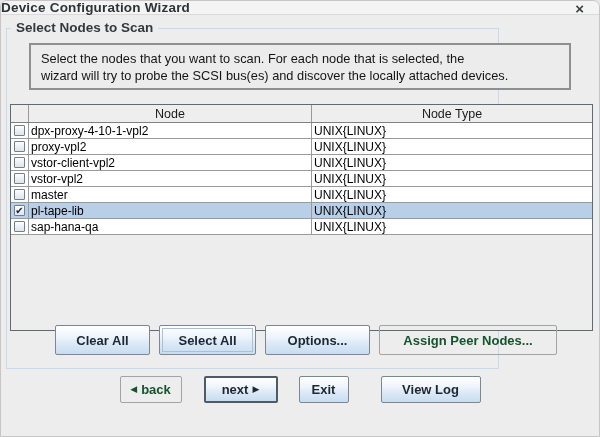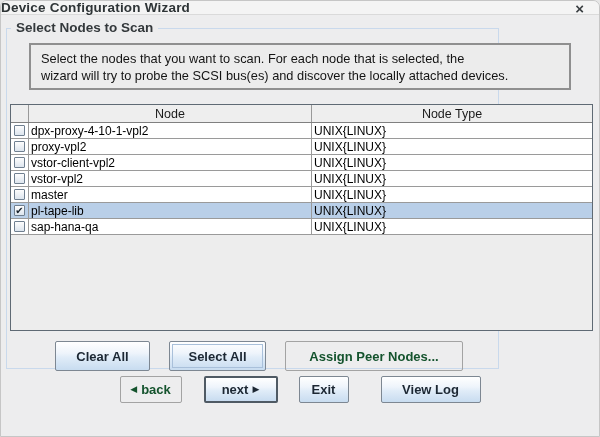--- a/index.html
+++ b/index.html
@@ -68,21 +68,21 @@
     display:flex;align-items:center;justify-content:center;gap:4px;
     position:relative;cursor:pointer;padding:0 8px;
   }
   .btn-focus::after{content:'';position:absolute;inset:2px;border:1px solid #a9c0da;}
   .btn.disabled{
     background:none;border:1px solid #a3a3a3;color:#14532d;cursor:default;
   }
   .btn.default{border:2px solid #4f5a64;}
   .arrow{font-size:9px;line-height:1;}
   .action-row{
-    position:absolute;left:48px;top:312px;display:flex;gap:19px;
+    position:absolute;left:48px;top:296px;display:flex;gap:9px;
   }
   .action-row .btn{height:30px;}
   .b-clear{width:95px;}
   .b-select{width:97px;}
   .b-options{width:105px;}
   .b-assign{width:178px;}
   .nav-row{
     position:absolute;left:0;right:0;top:361px;height:27px;
     display:flex;justify-content:center;align-items:center;
   }
@@ -169,20 +169,21 @@
               </div>
               <div class="cell cell-node">sap-hana-qa</div>
               <div class="cell cell-type">UNIX{LINUX}</div>
             </div>
           </div>
       </div>
 
       <div class="action-row">
         <button class="btn b-clear">Clear All</button>
         <button class="btn b-select btn-focus">Select All</button>
+        <button class="btn b-options">Options...</button>
         <button class="btn b-assign disabled">Assign Peer Nodes...</button>
       </div>
     </div>
 
     <div class="nav-row">
       <button class="btn b-back disabled">
         <span class="arrow">◀</span>
         <span>back</span>
       </button>
       <button class="btn b-next default">

